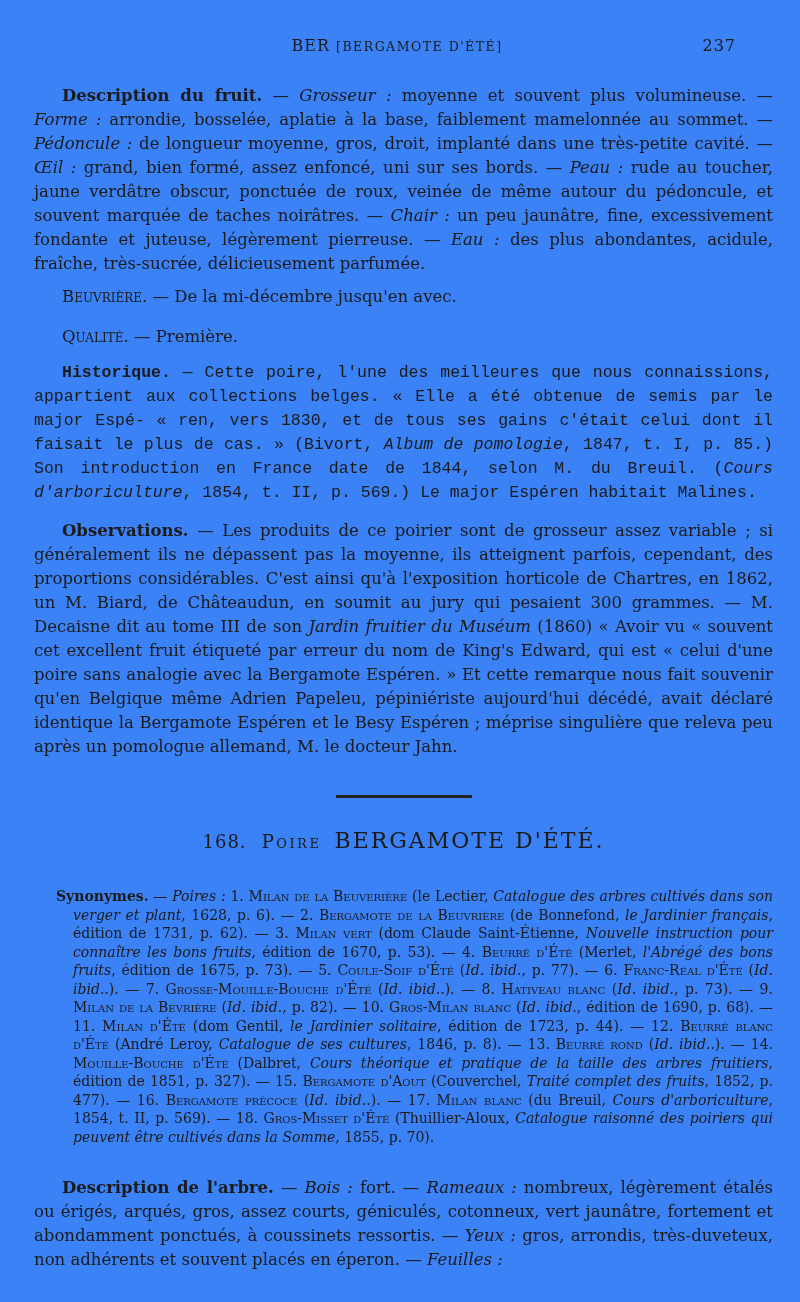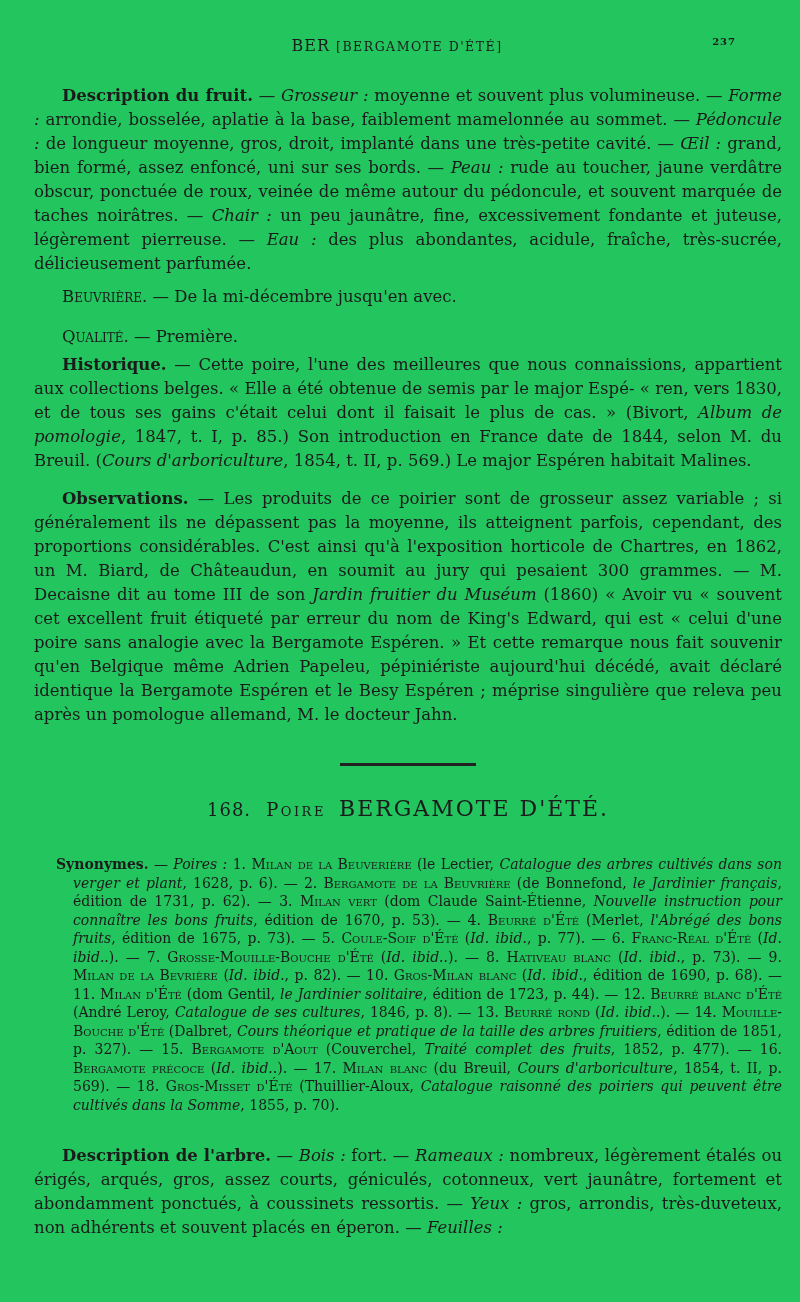--- a/index.html
+++ b/index.html
@@ -1,56 +1,56 @@
 <!DOCTYPE html>
 <html><head>
 <meta charset="utf-8">
 <style>
   html,body{margin:0;padding:0;background:#e9e9e6;}
   .page{
     position:relative;
     width:800px;height:1302px;
     margin:0 auto;
-    background:#22c55e;
+    background:#3b82f6;
     font-family:"DejaVu Serif", serif;
     color:#1b1b1b;
     overflow:hidden;
     box-sizing:border-box;
   }
   .running-header{
     position:relative;
     margin:36px 40px 0 34px;
     height:22px;
   }
   .running-title{
     position:absolute;left:0;right:0;
     text-align:center;
     white-space:nowrap;
     letter-spacing:1px;
   }
   .rt-abbrev{font-size:16px;}
   .rt-bracket{font-size:12.5px;letter-spacing:1.5px;}
   .page-number{
     position:absolute;right:24px;top:0;
-    font-size:10px;font-weight:bold;letter-spacing:1px;
+    font-size:16px;font-weight:normal;letter-spacing:1px;
   }
   .content{
-    padding:0 18px 0 34px;
+    padding:0 27px 0 34px;
     text-align:justify;
   }
   p{margin:0;}
   .body-text{
     font-size:16.5px;
     line-height:24px;
   }
   .indent{text-indent:28px;}
   .p-fruit{margin-top:26px;}
   .p-mat{margin-top:9px;text-align:left;}
   .p-qual{margin-top:16px;text-align:left;}
-  .p-hist{margin-top:4px;}
+  .p-hist{margin-top:12px;font-family:Liberation Mono, monospace;}
   .p-obs{margin-top:14px;}
   .divider{
     width:136px;height:3px;
     background:#222;
     margin:36px auto 0;
   }
   .section-title{
     margin-top:30px;
     text-align:center;
     text-indent:0;

